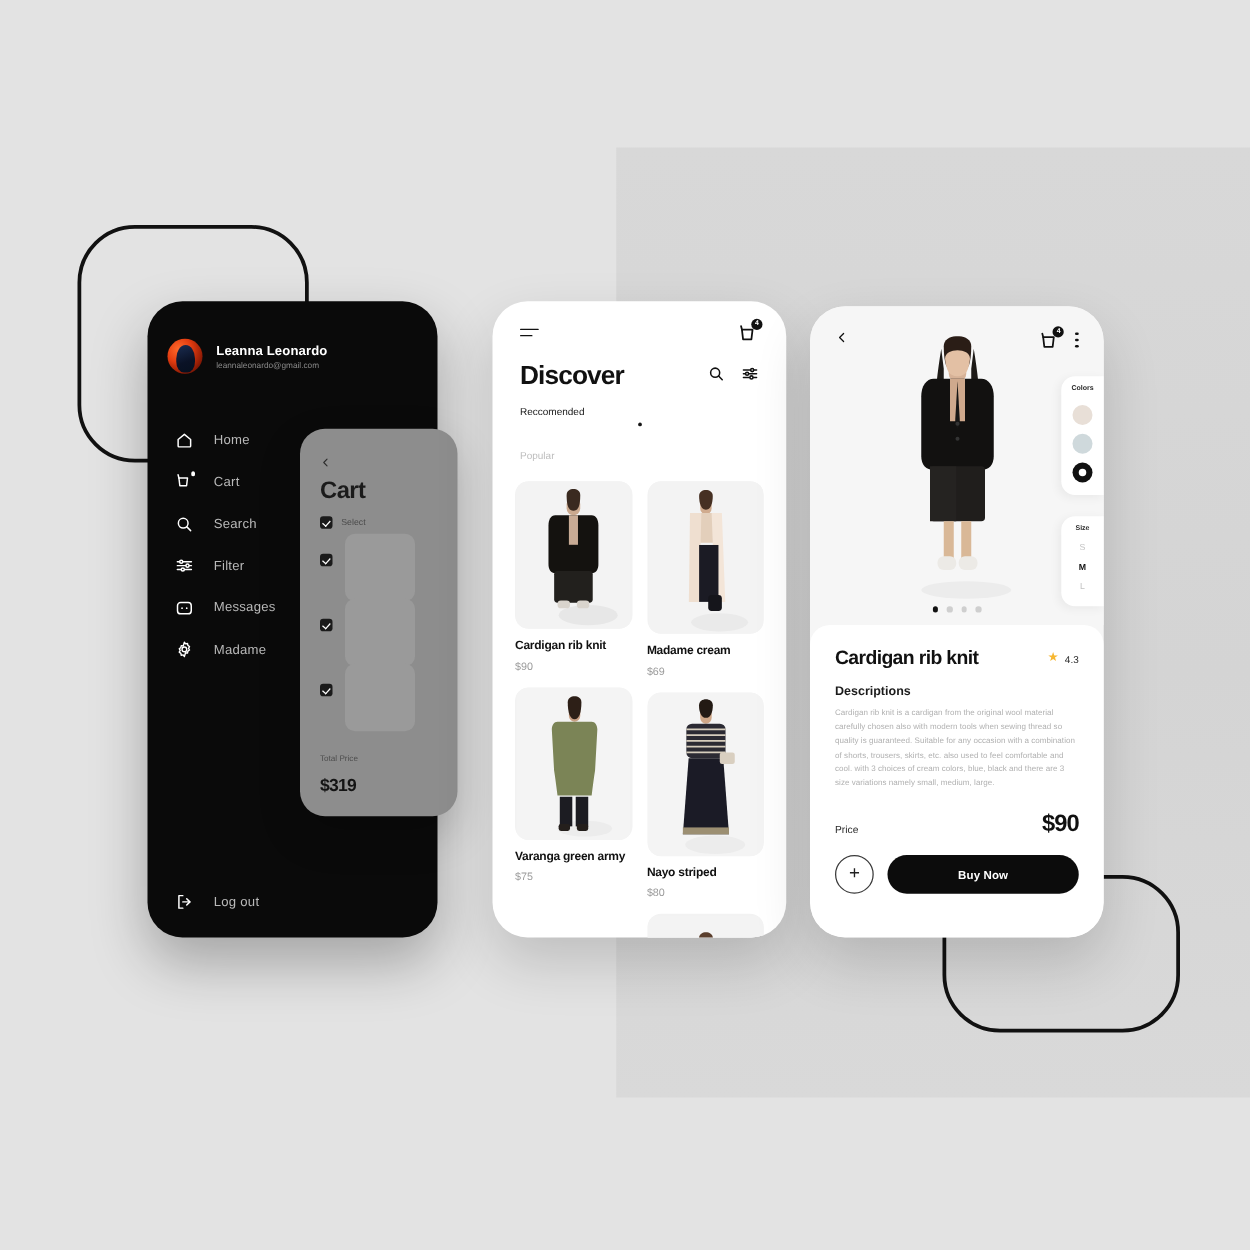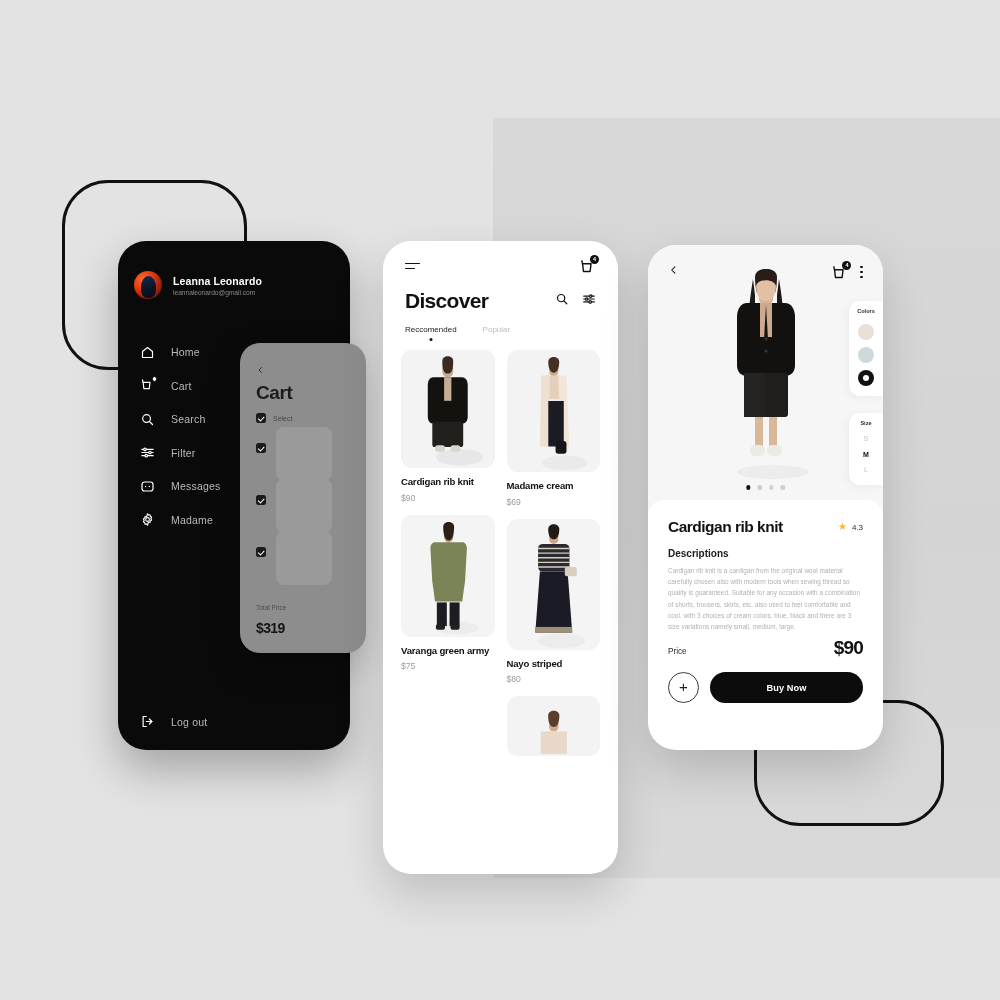--- a/index.html
+++ b/index.html
@@ -107,21 +107,21 @@
     position: absolute; left: 16px; bottom: 42px;
     font-size: 6.5px; color: #4d4d4d;
   }
   .cart-total-val {
     position: absolute; left: 16px; bottom: 17px;
     font-size: 14px; font-weight: 700; color: #141414; letter-spacing: -.6px;
   }
 
   
   .phone-discover {
-    left: 383px; top: 241px; width: 235px; height: 633px;
+    left: 394px; top: 241px; width: 235px; height: 509px;
     background: #ffffff; z-index: 7;
     box-shadow: 0 20px 45px rgba(0,0,0,.16);
   }
   .d-topbar {
     height: 42px; display: flex; align-items: center;
     justify-content: space-between; padding: 8px 22px 0 22px;
   }
   .hamburger { width: 15px; display: flex; flex-direction: column; gap: 3.4px; cursor: pointer; }
   .hamburger i { display: block; height: 1.7px; background: #111; border-radius: 2px; }
   .hamburger i:nth-child(1) { width: 15px; }
@@ -132,21 +132,21 @@
     width: 9px; height: 9px; border-radius: 50%;
     background: #111; color: #fff; font-size: 5.5px; font-weight: 700;
     display: flex; align-items: center; justify-content: center;
   }
   .d-headrow {
     display: flex; align-items: center; justify-content: space-between;
     padding: 6px 22px 0 22px;
   }
   .d-title { font-size: 21px; font-weight: 700; letter-spacing: -.7px; color: #111; }
   .d-head-icons { display: flex; align-items: center; gap: 13px; }
-  .tabs { display: flex; gap: 26px; padding: 12px 22px 0 22px; }
+  .tabs { display: flex; gap: 26px; padding: 12px 22px 0 22px; flex-direction: column; }
   .tab { font-size: 8px; color: #bdbdbd; position: relative; cursor: pointer; }
   .tab.active { color: #161616; font-weight: 500; }
   .tab.active::after {
     content: ""; position: absolute; left: 50%; bottom: -7px;
     width: 3px; height: 3px; border-radius: 50%;
     background: #161616; transform: translateX(-50%);
   }
   .grid {
     padding: 16px 18px 0 18px;
     column-count: 2; column-gap: 12px;
@@ -216,21 +216,21 @@
   .rate { display: flex; align-items: center; gap: 5px; }
   .star { color: #f7b731; font-size: 10px; line-height: 1; }
   .rate-val { font-size: 8px; color: #2c2c2c; }
   .desc-h { font-size: 10px; font-weight: 700; color: #1b1b1b; margin-top: 12px; }
   .desc-b {
     font-size: 6.4px; color: #b0b0b0; line-height: 1.75;
     margin-top: 6px; letter-spacing: .05px;
   }
   .price-row {
     display: flex; align-items: flex-end; justify-content: space-between;
-    margin-top: 5px;
+    margin-top: 17px;
   }
   .price-lbl { font-size: 8.2px; color: #2b2b2b; padding-bottom: 3px; }
   .price-val { font-size: 19px; font-weight: 700; letter-spacing: -.8px; color: #111; }
   .cta-row { display: flex; align-items: center; gap: 11px; margin-top: 13px; }
   .plus-btn {
     width: 31px; height: 31px; border-radius: 50%;
     border: 1.2px solid #3a3a3a; background: transparent;
     display: flex; align-items: center; justify-content: center;
     font-size: 15px; color: #222; cursor: pointer; flex: 0 0 auto;
     line-height: 1; padding-bottom: 2px;

